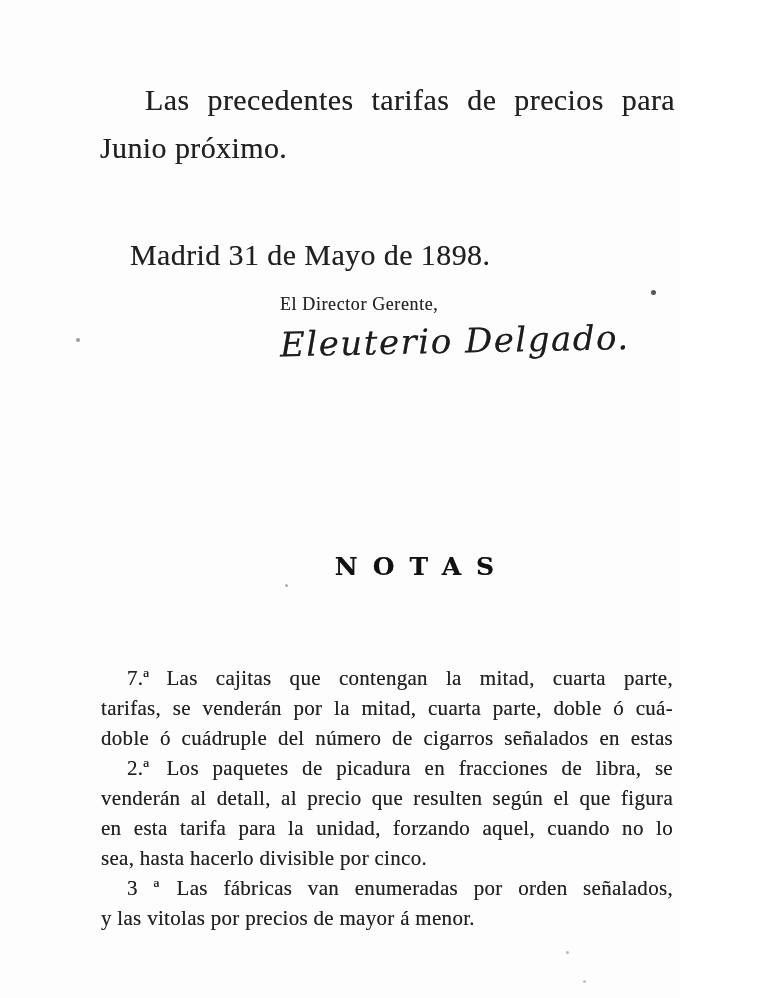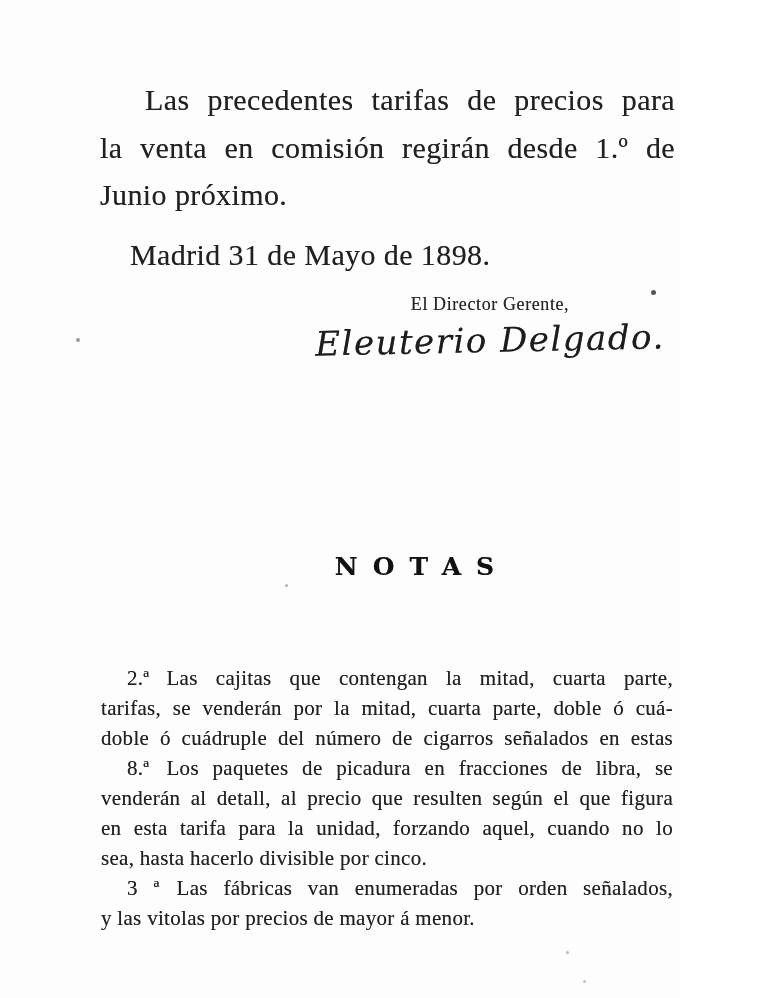--- a/index.html
+++ b/index.html
@@ -48,21 +48,21 @@
     text-indent: 30px;
     letter-spacing: 0.4px;
   }
 
   
   .signature-block {
     position: absolute;
     top: 294px;
     left: 280px;
     width: 420px;
-    text-align: center;
+    text-align: left;
   }
   .sig-title {
     font-size: 18px;
     letter-spacing: 0.6px;
     color: #262626;
   }
   .sig-name {
     margin-top: 5px;
     font-size: 34px;
     font-style: italic;
@@ -110,43 +110,42 @@
     border-radius: 50%;
   }
 </style>
 </head>
 <body>
 
 <div class="page">
 
   <section class="opening">
     <span class="line justify indent-first">Las precedentes tarifas de precios para</span>
-    <span class="line justify">la venta en comisión regirán desde 1.º de</span>
     <span class="line">Junio próximo.</span>
   </section>
 
   <div class="dateline">Madrid 31 de Mayo de 1898.</div>
 
   <div class="signature-block">
     <div class="sig-title">El Director Gerente,</div>
     <div class="sig-name">Eleuterio Delgado.</div>
   </div>
 
   <h2 class="notas">NOTAS</h2>
 
   <section class="notes">
 
     <p class="note">
-      <span class="line justify first"><span class="num">2.ª</span><span>Las cajitas que contengan la mitad, cuarta parte,</span></span>
+      <span class="line justify first"><span class="num">7.ª</span><span>Las cajitas que contengan la mitad, cuarta parte,</span></span>
       <span class="line justify">tarifas, se venderán por la mitad, cuarta parte, doble ó cuá-</span>
       <span class="line justify">doble ó cuádruple del número de cigarros señalados en estas</span>
     </p>
 
     <p class="note">
-      <span class="line justify first"><span class="num">8.ª</span><span>Los paquetes de picadura en fracciones de libra, se</span></span>
+      <span class="line justify first"><span class="num">2.ª</span><span>Los paquetes de picadura en fracciones de libra, se</span></span>
       <span class="line justify">venderán al detall, al precio que resulten según el que figura</span>
       <span class="line justify">en esta tarifa para la unidad, forzando aquel, cuando no lo</span>
       <span class="line">sea, hasta hacerlo divisible por cinco.</span>
     </p>
 
     <p class="note">
       <span class="line justify first"><span class="num">3 ª</span><span>Las fábricas van enumeradas por orden señalados,</span></span>
       <span class="line">y las vitolas por precios de mayor á menor.</span>
     </p>
 

